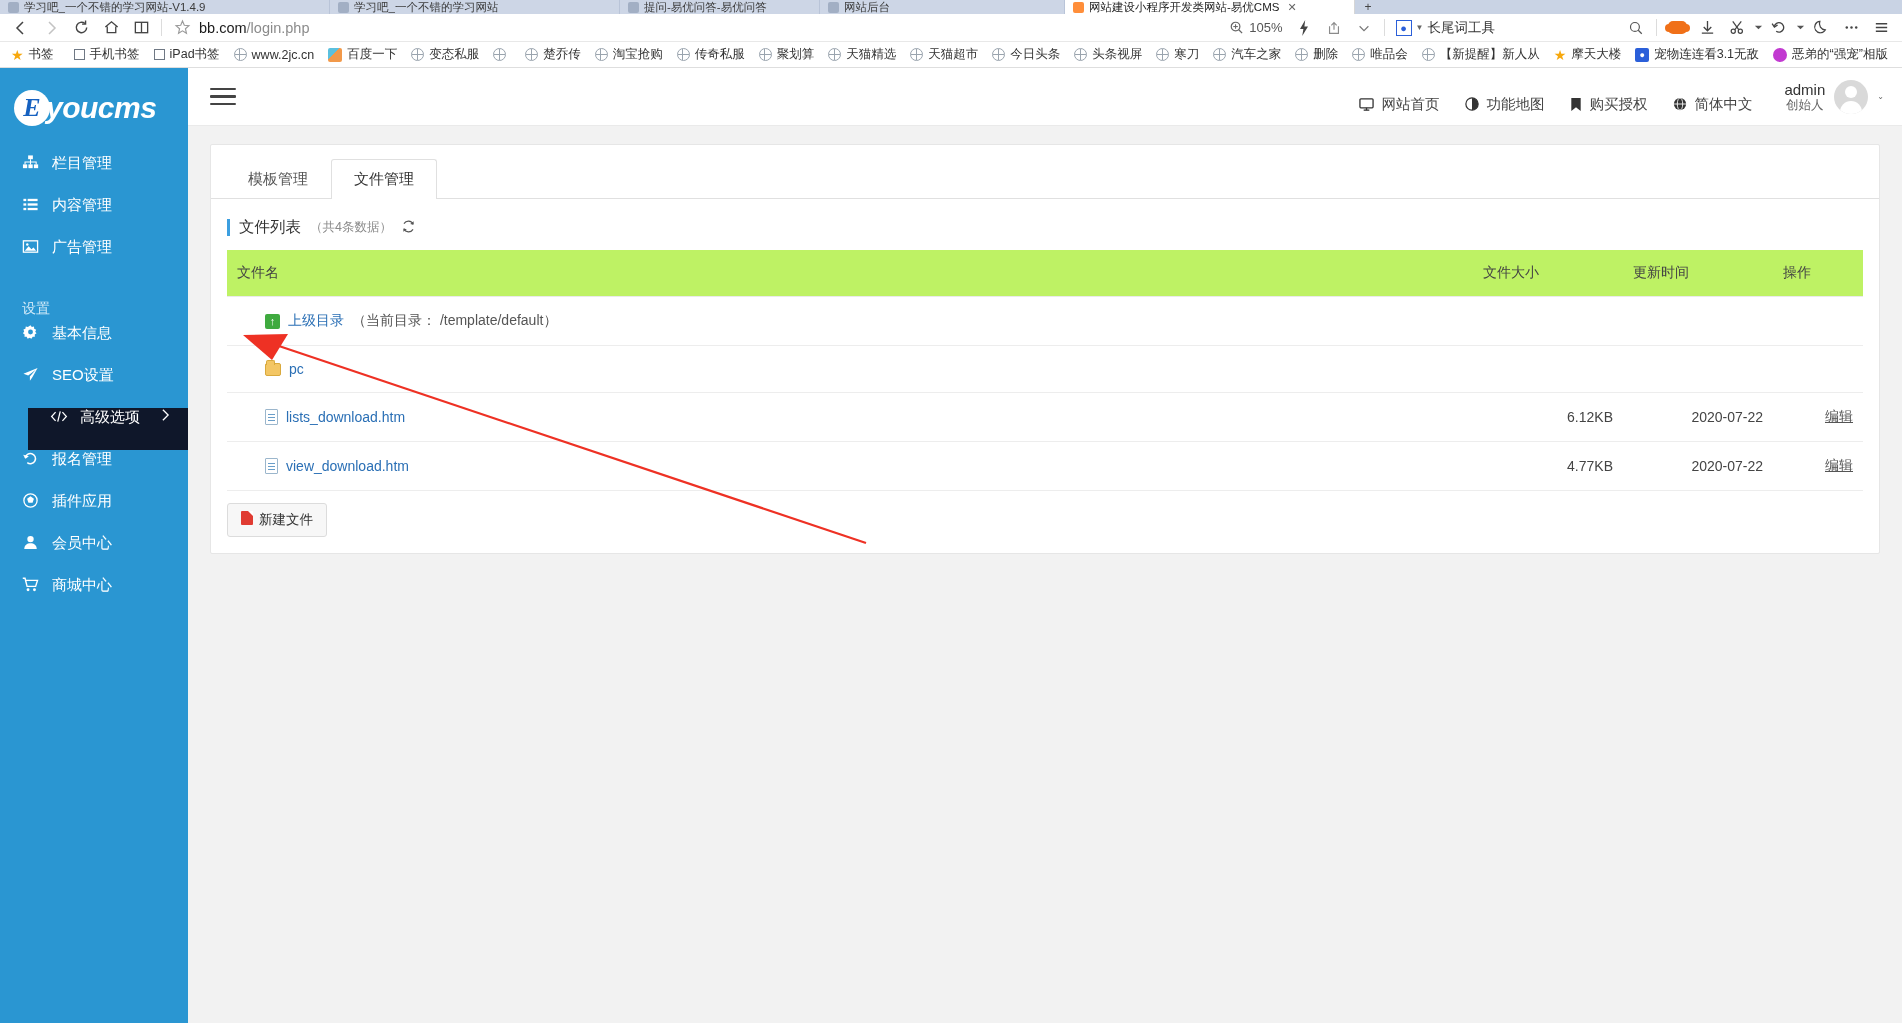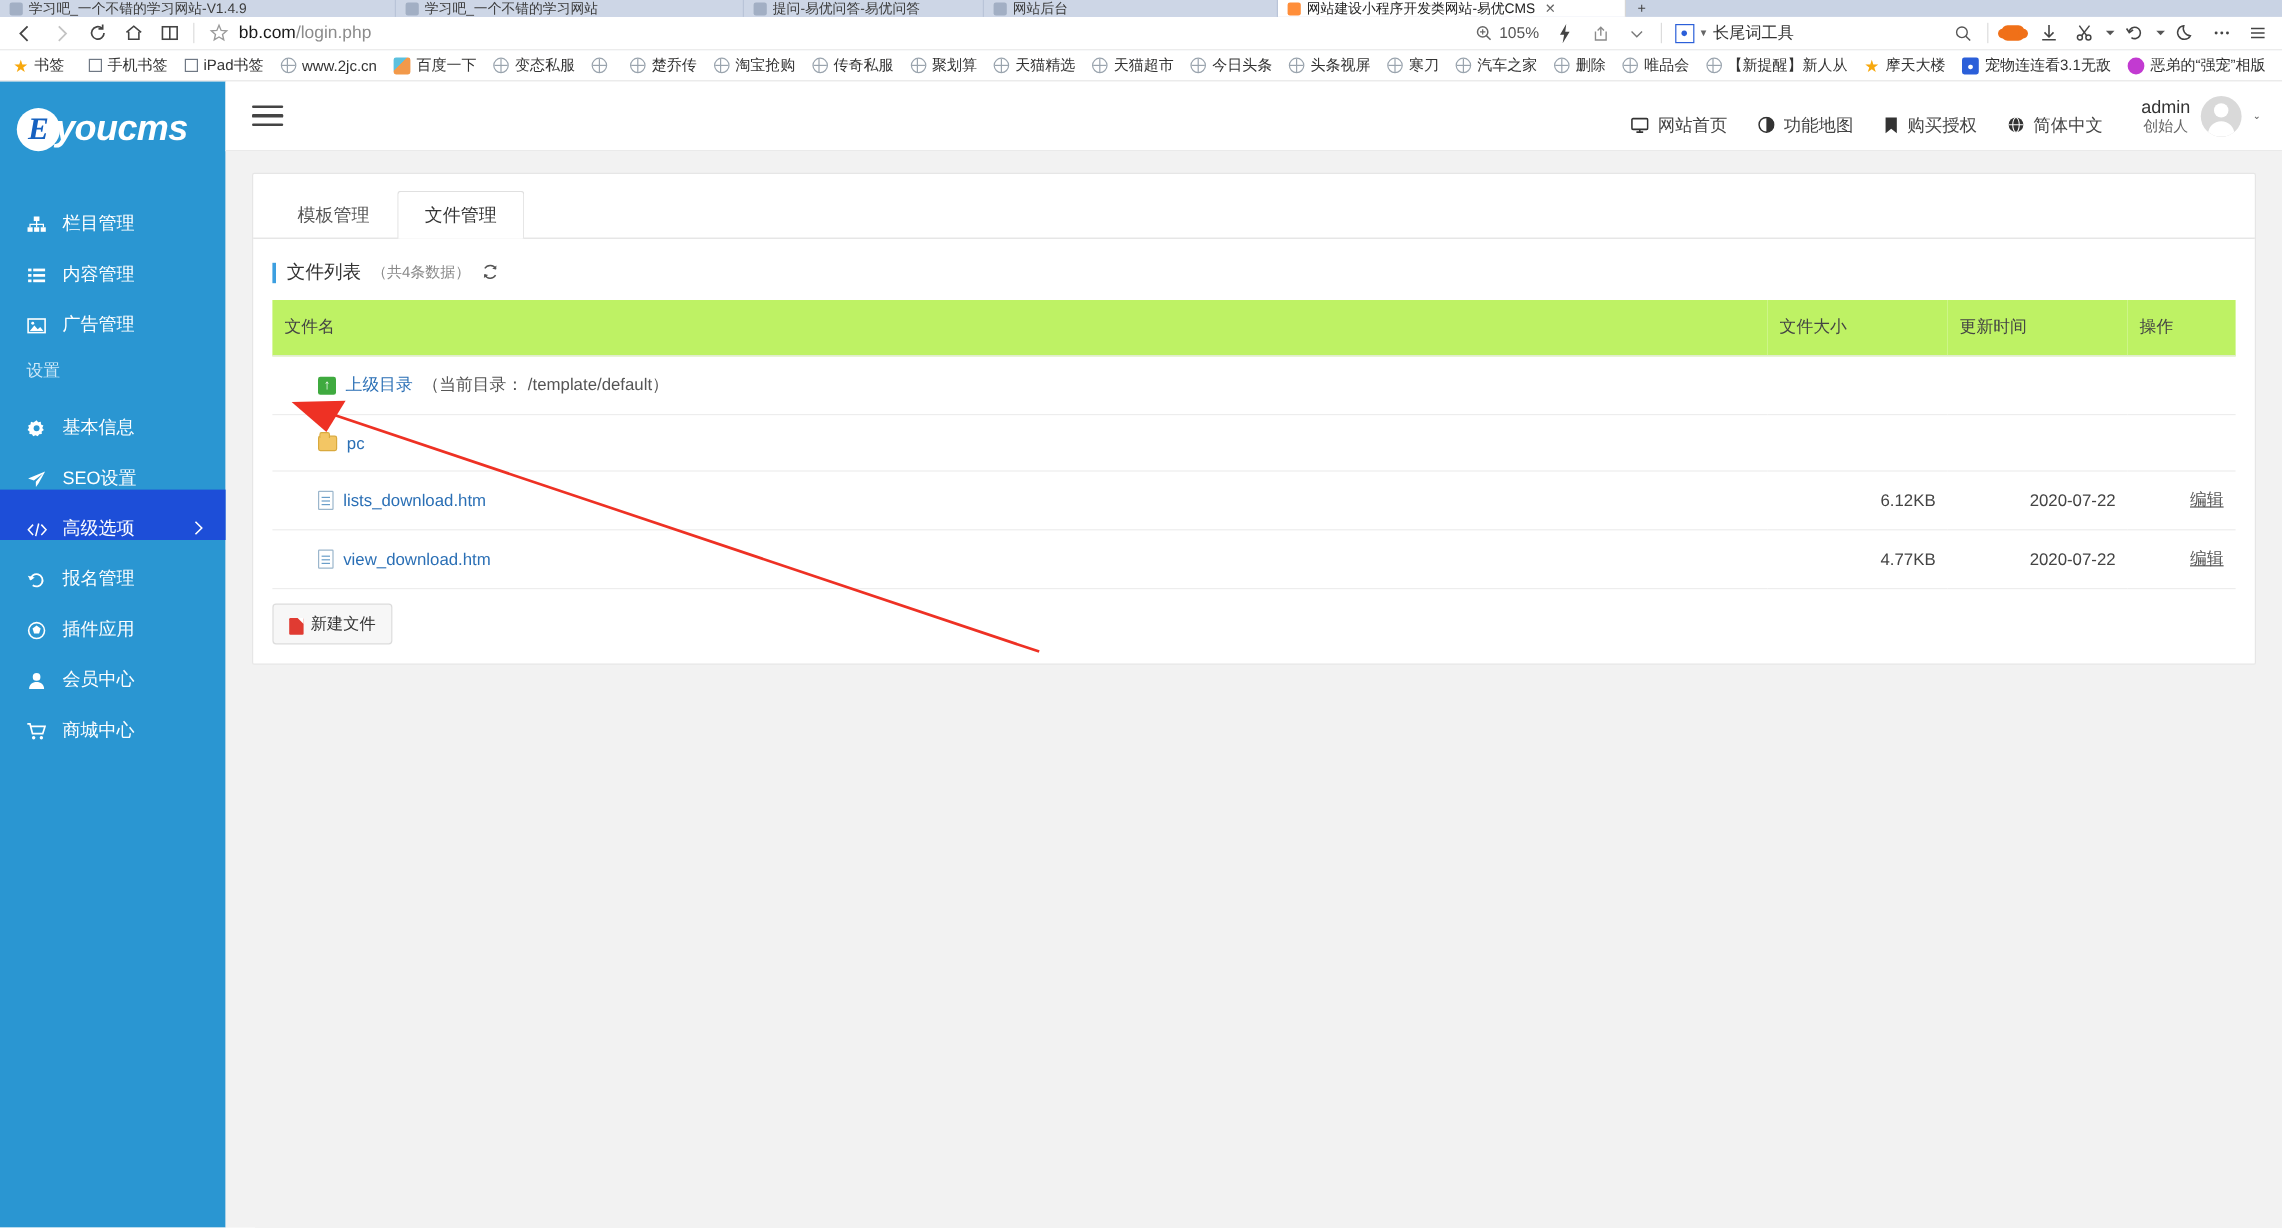--- a/index.html
+++ b/index.html
@@ -109,24 +109,24 @@
     display: flex; align-items: center; justify-content: center;
     font-size: 26px; font-weight: bold; color: #1661c0; font-style: italic;
     font-family: "Liberation Serif", serif; margin-right: 2px;
   }
   .logo-text {
     font-size: 30px; font-weight: bold; font-style: italic; color: #ffffff;
     letter-spacing: -0.5px; margin-left: -6px;
   }
   .menu { padding-top: 6px; }
   .menu-item {
-    height: 42px; display: flex; align-items: flex-end; padding-left: 22px;
+    height: 42px; display: flex; align-items: flex-start; padding-left: 22px;
     font-size: 15px; color: #ffffff; position: relative;
   }
-  .menu-item.active { background: #1d4ed8; }
+  .menu-item.active { background: #0f172a; margin-left: 28px; }
   .menu-icon {
     width: 26px; flex: 0 0 26px; display: flex; align-items: center;
     color: #ffffff; font-size: 15px;
   }
   .menu-label { margin-left: 4px; }
   .menu-chev { position: absolute; right: 18px; font-size: 12px; color: #ffffff; }
   .menu-group {
     padding: 20px 0 6px 22px; font-size: 14px; color: #cfe9f8;
   }
 
@@ -209,21 +209,21 @@
   .ico-file {
     width: 13px; height: 16px; background: #ffffff; border: 1px solid #9bb6cc;
     border-radius: 1px; position: relative; flex: 0 0 auto;
   }
   .ico-file::after {
     content: ""; position: absolute; left: 2px; right: 2px; top: 4px; height: 1px;
     background: #6a9ec9; box-shadow: 0 3px 0 #6a9ec9, 0 6px 0 #6a9ec9;
   }
   .newfile-row { padding: 12px 16px 4px 16px; }
   .btn-new {
-    display: inline-flex; align-items: flex-end; gap: 6px; padding: 7px 13px;
+    display: inline-flex; align-items: flex-start; gap: 6px; padding: 7px 13px;
     background: #f7f7f7; border: 1px solid #dcdcdc; border-radius: 3px;
     font-size: 13.5px; color: #333;
   }
   .btn-new .nf-ico {
     width: 12px; height: 14px; background: #e03b32; border-radius: 1px; position: relative;
   }
   .btn-new .nf-ico::after {
     content: ""; position: absolute; right: 0; top: 0; border-width: 0 5px 5px 0;
     border-style: solid; border-color: transparent #ffffff transparent transparent;
   }

